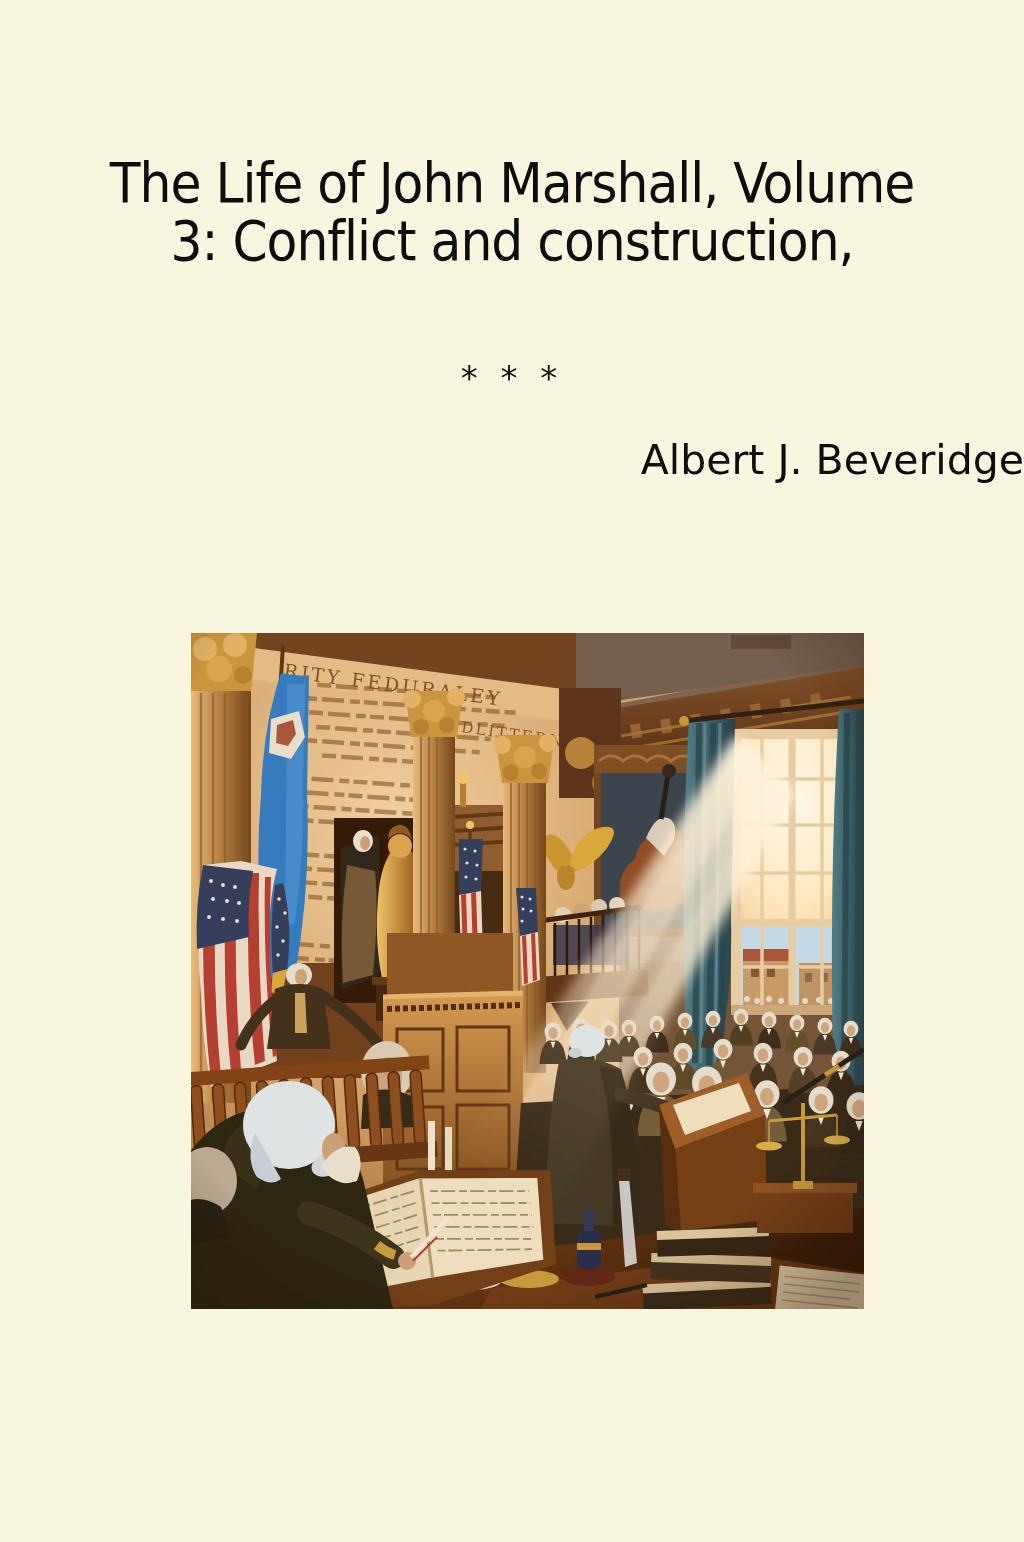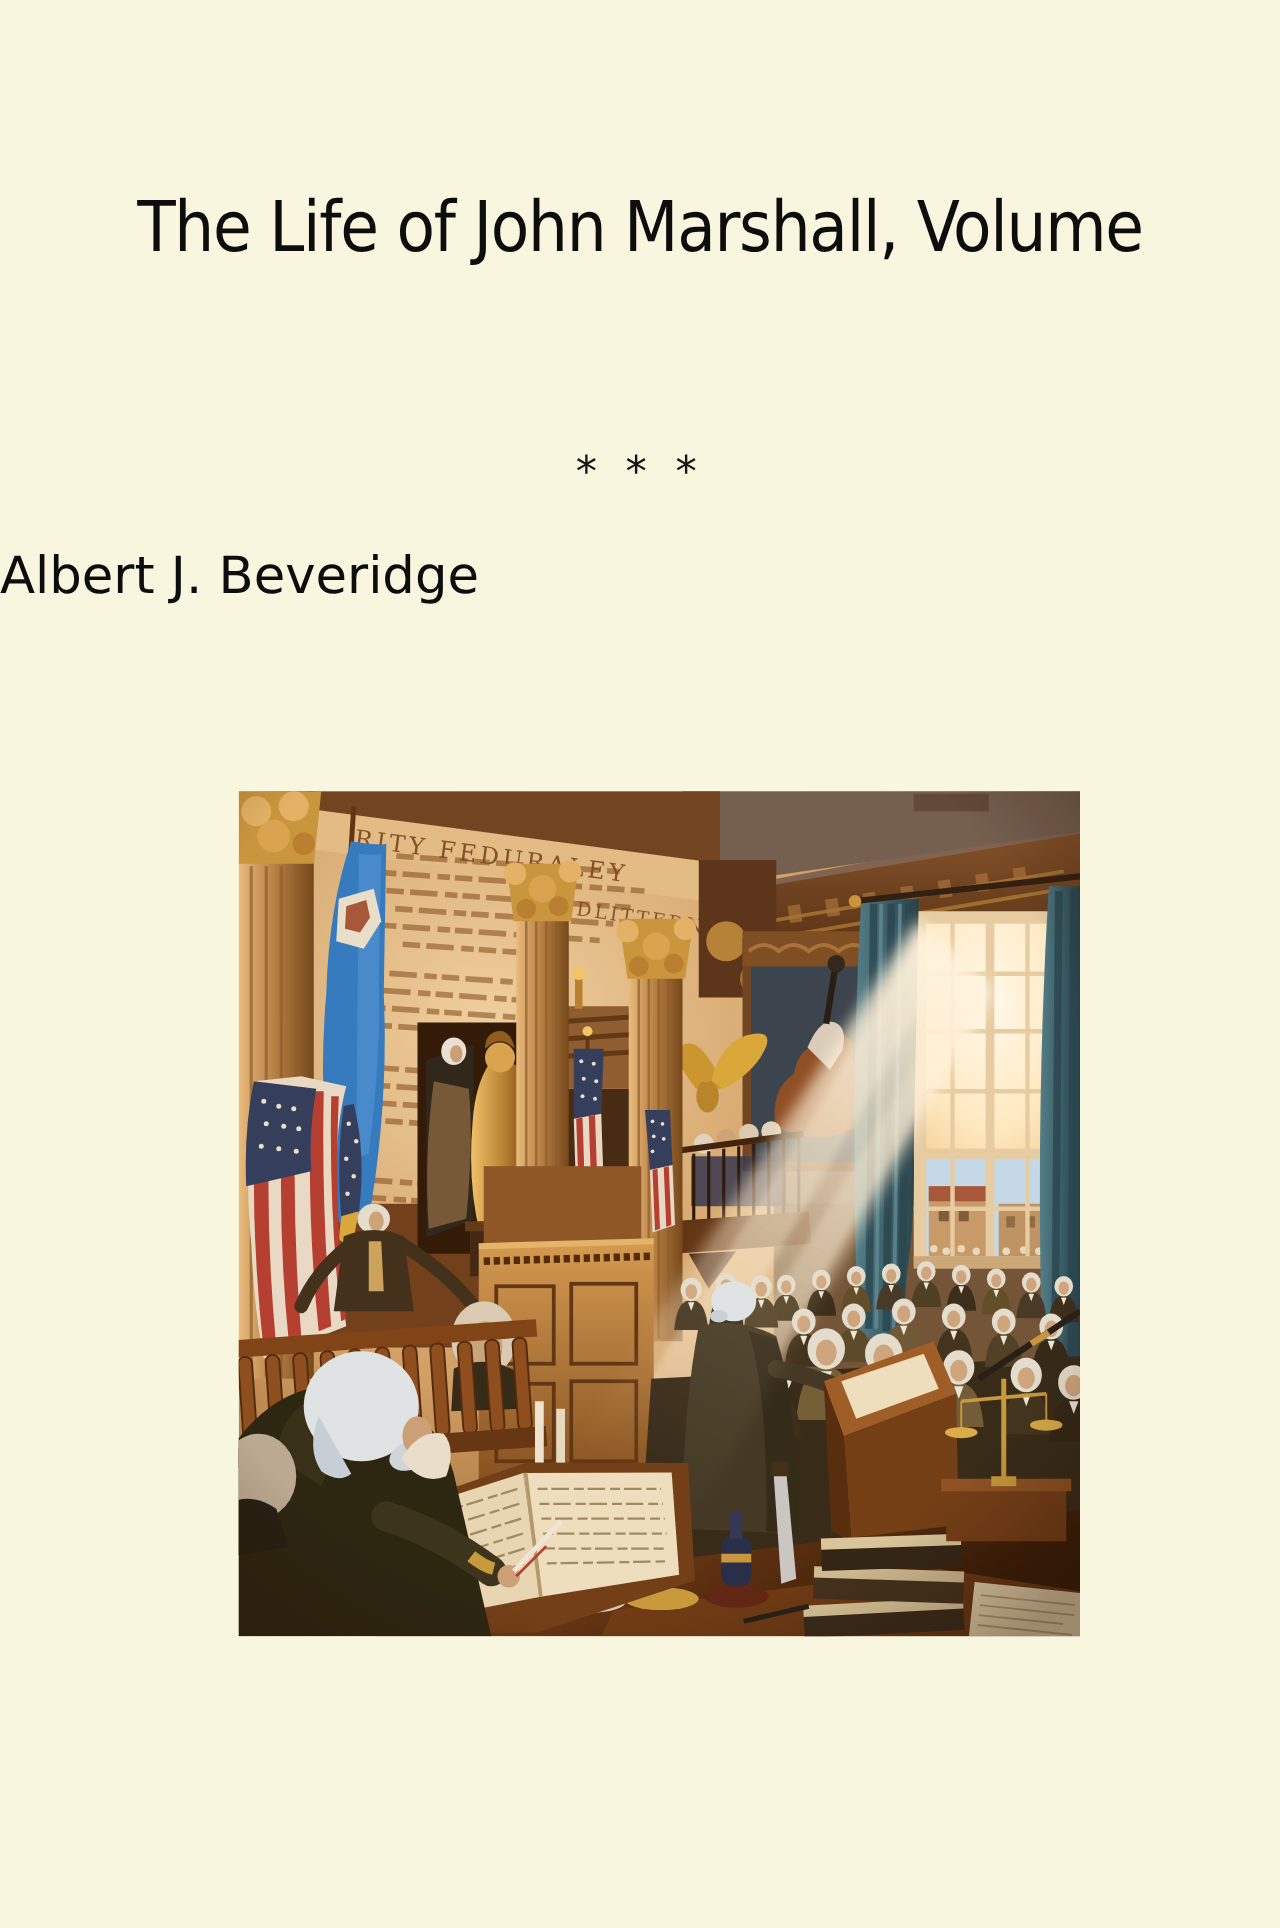--- a/index.html
+++ b/index.html
@@ -7,33 +7,34 @@
     position:relative;width:1024px;height:1542px;overflow:hidden;
     background:#f9f6df;color:#0d0d0d;
     font-family:"DejaVu Sans","Liberation Sans",sans-serif;
   }
   .title-block{position:absolute;top:154px;left:0;width:100%;text-align:center;}
   .title-block h1{margin:0;font-weight:normal;font-size:56px;line-height:58px;
     font-stretch:condensed;letter-spacing:-1px;}
   .title-line{display:block;white-space:nowrap;}
   .separator{position:absolute;top:358px;left:0;width:100%;text-align:center;
     font-size:34px;letter-spacing:6px;color:#141414;}
-  .author{position:absolute;top:436px;left:0;width:100%;text-align:left;
+  .author{position:absolute;top:436px;left:0;width:100%;text-align:right;
     font-size:41px;color:#0d0d0d;}
   .cover{position:absolute;left:191px;top:633px;width:673px;height:676px;margin:0;}
   .cover svg{display:block;width:673px;height:676px;}
 </style>
 </head>
 <body>
 
 <div class="page">
 
   <header class="title-block">
     <h1>
       <span class="title-line">The Life of John Marshall, Volume</span>
+      <span class="title-line">3: Conflict and construction,</span>
     </h1>
   </header>
 
   <div class="separator">* * *</div>
 
   <div class="author">Albert J. Beveridge</div>
 
   <figure class="cover" role="img" aria-label="Oil-painting style illustration of an early-1800s American courtroom: men in powdered wigs and period coats crowd the room; a speaker stands with his back turned at a wooden lectern before the judges' bench; a gilded statue, Corinthian columns, American flags and a blue standard rise at left; a balcony with spectators, a gilded eagle and a painting of a horseman line the right wall; sunlight streams through a tall window with dark teal curtains; law books, a gavel, a teacup, scales of justice and quills rest on the foreground desk where a bearded judge points at a huge open book.">
     <svg viewBox="0 0 673 676" xmlns="http://www.w3.org/2000/svg">
       <defs>

